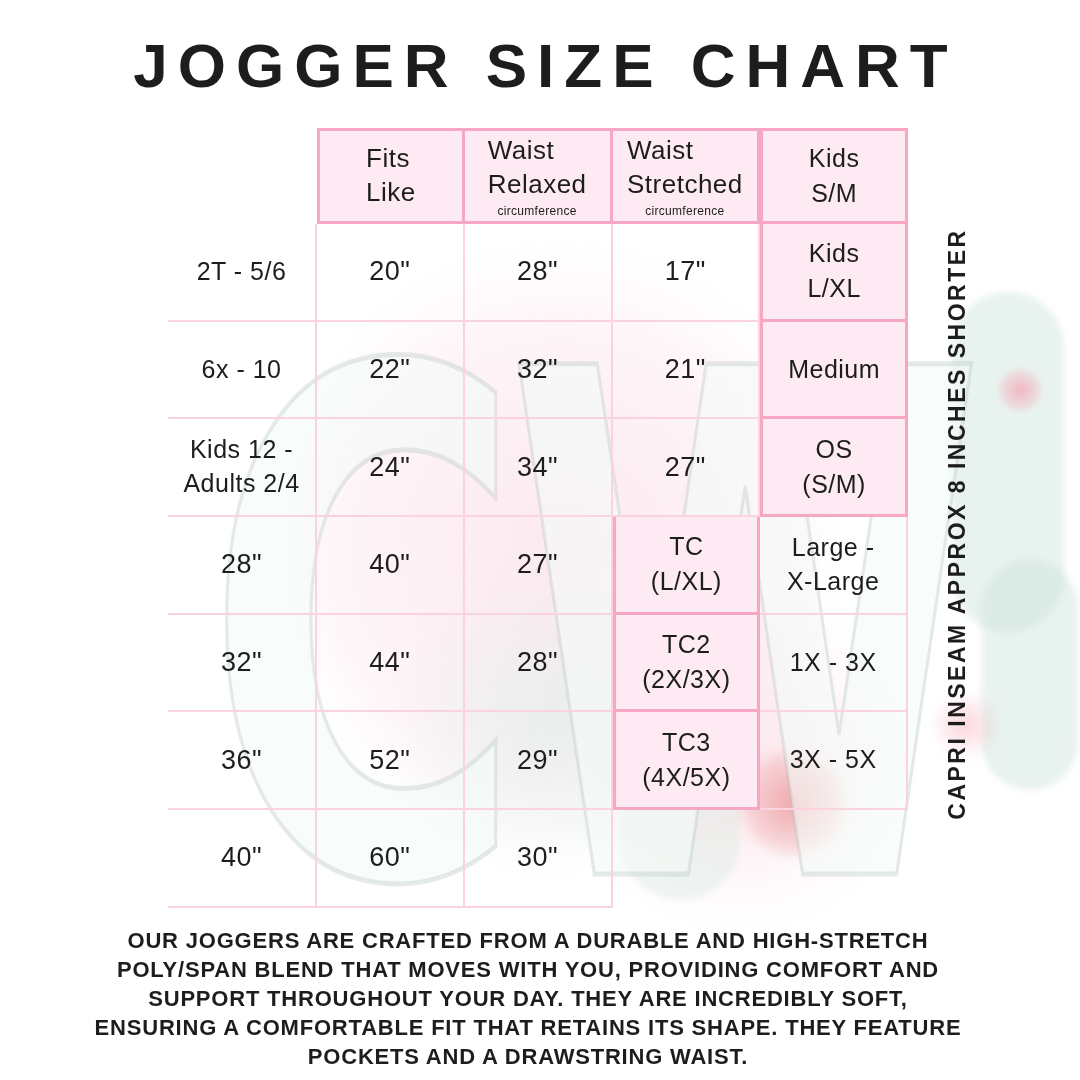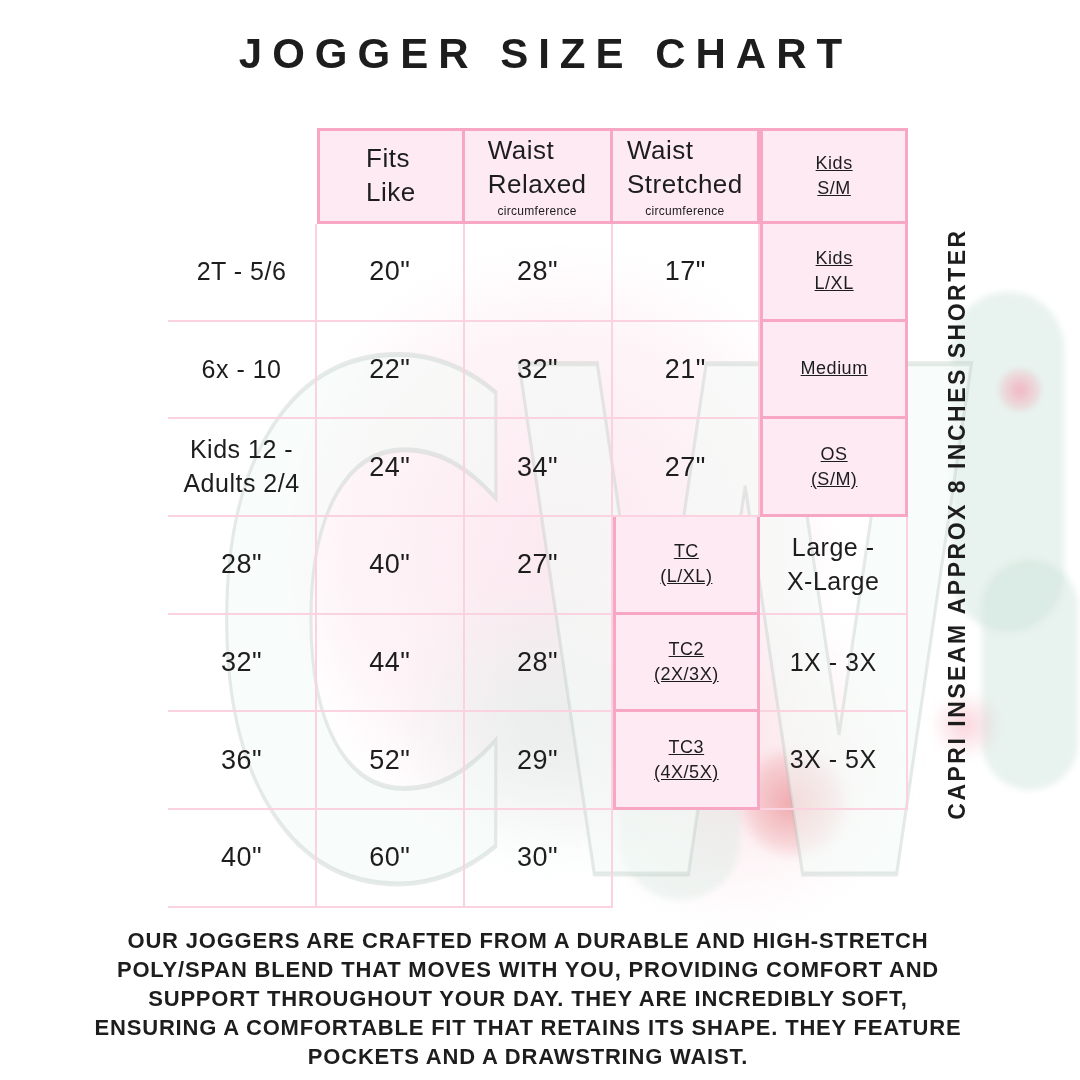--- a/index.html
+++ b/index.html
@@ -45,21 +45,21 @@
     font-weight:800;font-size:700px;line-height:1;letter-spacing:-28px;
     color:rgba(243,250,247,0.62);
     -webkit-text-stroke:5px rgba(172,188,181,0.30);
     transform:scaleX(0.62);transform-origin:left top;
     user-select:none;
   }
 
   
   .title{
     position:absolute;left:0;top:30px;width:1080px;z-index:3;
-    text-align:center;font-size:42px;font-weight:700;letter-spacing:10px;padding-left:11px;
+    text-align:center;font-size:62px;font-weight:700;letter-spacing:10px;padding-left:11px;
   }
 
   
   .size-table{
     position:absolute;left:168px;top:128px;z-index:2;
     display:grid;
     grid-template-columns:149px repeat(4,147.75px);
     grid-template-rows:96px repeat(7,97.7px);
   }
   .corner{background:transparent;}
@@ -72,21 +72,21 @@
   }
   .h.first{border-left:3px solid var(--border-strong);}
   .hlabel{font-size:26px;font-weight:500;line-height:1.3;white-space:pre-line;letter-spacing:0.5px;}
   .hsub{font-size:12px;font-weight:400;margin-top:2px;letter-spacing:0.3px;}
   .hsub:empty{display:none;}
   .lbl{
     background:var(--cell-fill);
     border:3px solid var(--border-strong);
     border-top:none;
     display:flex;align-items:center;justify-content:center;
-    text-align:center;font-size:18px;line-height:1.4;white-space:pre-line;letter-spacing:0.5px;text-decoration:underline;
+    text-align:center;font-size:25px;line-height:1.4;white-space:pre-line;letter-spacing:0.5px;
   }
   .lbl.first{border-top:3px solid var(--border-strong);}
   .d{
     border-right:2px solid var(--border-light);
     border-bottom:2px solid var(--border-light);
     display:flex;align-items:center;justify-content:center;
     text-align:center;font-size:27px;letter-spacing:0.5px;
     background:transparent;padding:4px;
   }
   .d.fits{font-size:25px;line-height:1.35;white-space:pre-line;}

